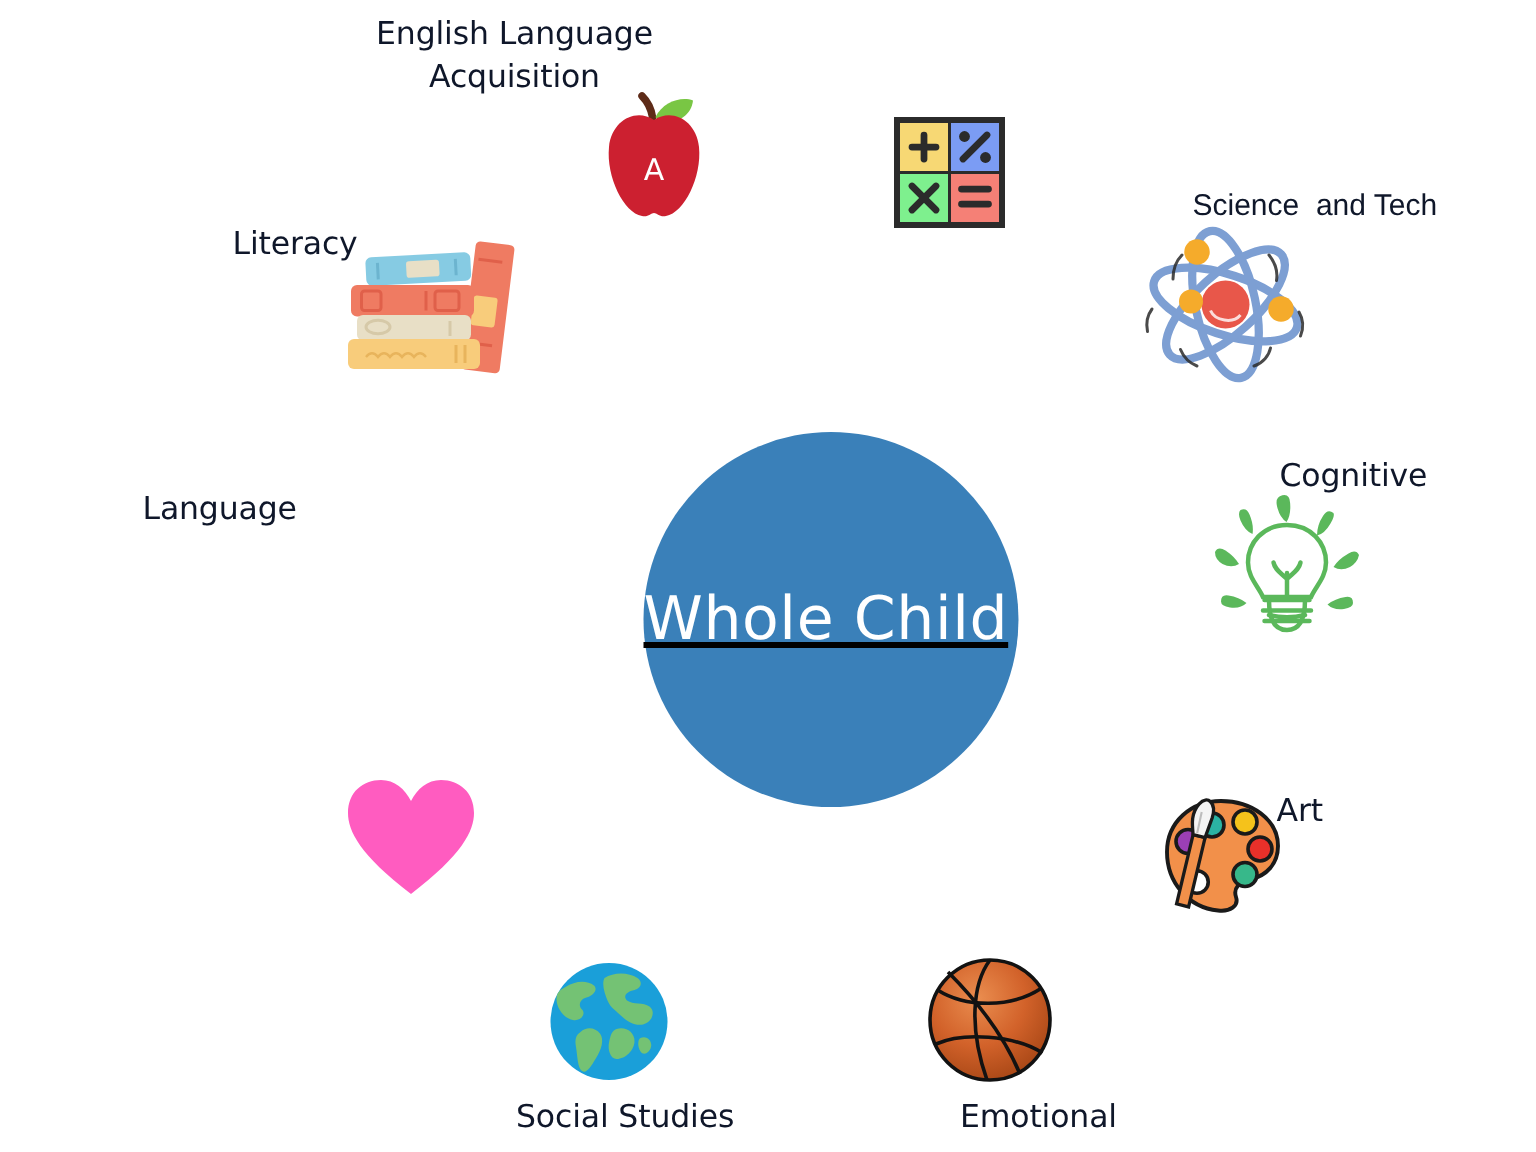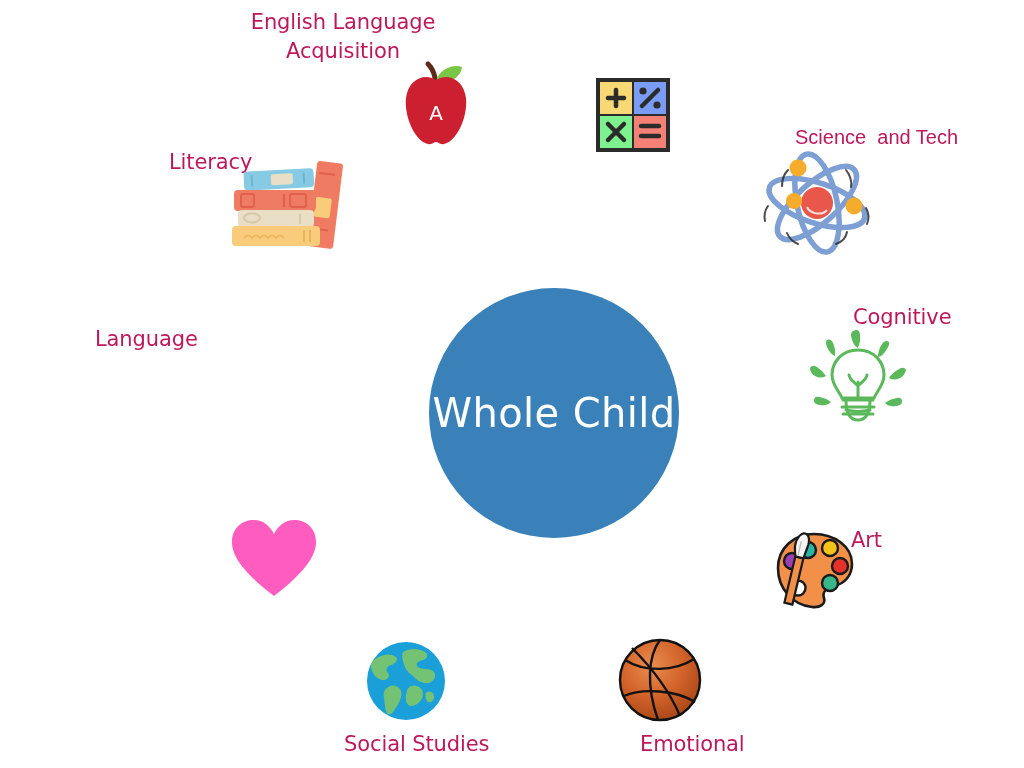--- a/index.html
+++ b/index.html
@@ -14,21 +14,21 @@
   #canvas {
     position: relative;
     width: 1024px;
     height: 768px;
     background: #ffffff;
     overflow: hidden;
   }
   .node { position: absolute; }
   .label {
     position: absolute;
-    color: #be185d;
+    color: #0f172a;
     font-family: "DejaVu Sans", sans-serif;
     font-size: 21px;
     line-height: 1.38;
     white-space: pre;
     letter-spacing: -0.1px;
   }
   .label.center-align { text-align: center; }
   .label.alt-font {
     font-family: "Liberation Sans", sans-serif;
     font-size: 20px;
@@ -39,21 +39,21 @@
   
   #center-circle {
     left: 429px;
     top: 288px;
     width: 250px;
     height: 250px;
     border-radius: 50%;
     background: #3a80b9;
     display: flex;
     align-items: center;
-    justify-content: center;
+    text-decoration: underline;
   }
   #center-circle .center-text {
     color: #ffffff;
     font-size: 40px;
     font-family: "DejaVu Sans", sans-serif;
     font-weight: 400;
     letter-spacing: 0.4px;
     white-space: nowrap;
   }
 
@@ -120,21 +120,21 @@
         <path d="M76 96 C82 94 86 89 87 84"></path>
       </g>
       <circle cx="57" cy="55" r="16" fill="#e8574a"></circle>
       <path d="M47 59 C50 66 62 68 67 62" stroke="#ffffff" stroke-width="2" fill="none" opacity="0.8"></path>
       <circle cx="38" cy="20" r="8.5" fill="#f5ab2b"></circle>
       <circle cx="34" cy="53" r="8" fill="#f5ab2b"></circle>
       <circle cx="94" cy="58" r="8.5" fill="#f5ab2b"></circle>
     </svg>
   </div>
 
-  <div class="label" style="left:169px; top:148px;">Literacy</div>
+  <div class="label" style="left:155px; top:148px;">Literacy</div>
   <div class="icon-wrap" style="left:226px; top:160px;">
     <svg width="124" height="92" viewBox="0 0 124 92">
 
       <g transform="rotate(7 100 46)">
         <rect x="86" y="2" width="26" height="86" rx="3" fill="#ef7b62"></rect>
         <rect x="89" y="38" width="16" height="20" rx="2" fill="#f8cc7b"></rect>
         <line x1="89" y1="14" x2="105" y2="14" stroke="#e0604a" stroke-width="2"></line>
         <line x1="89" y1="70" x2="105" y2="70" stroke="#e0604a" stroke-width="2"></line>
       </g>
 

